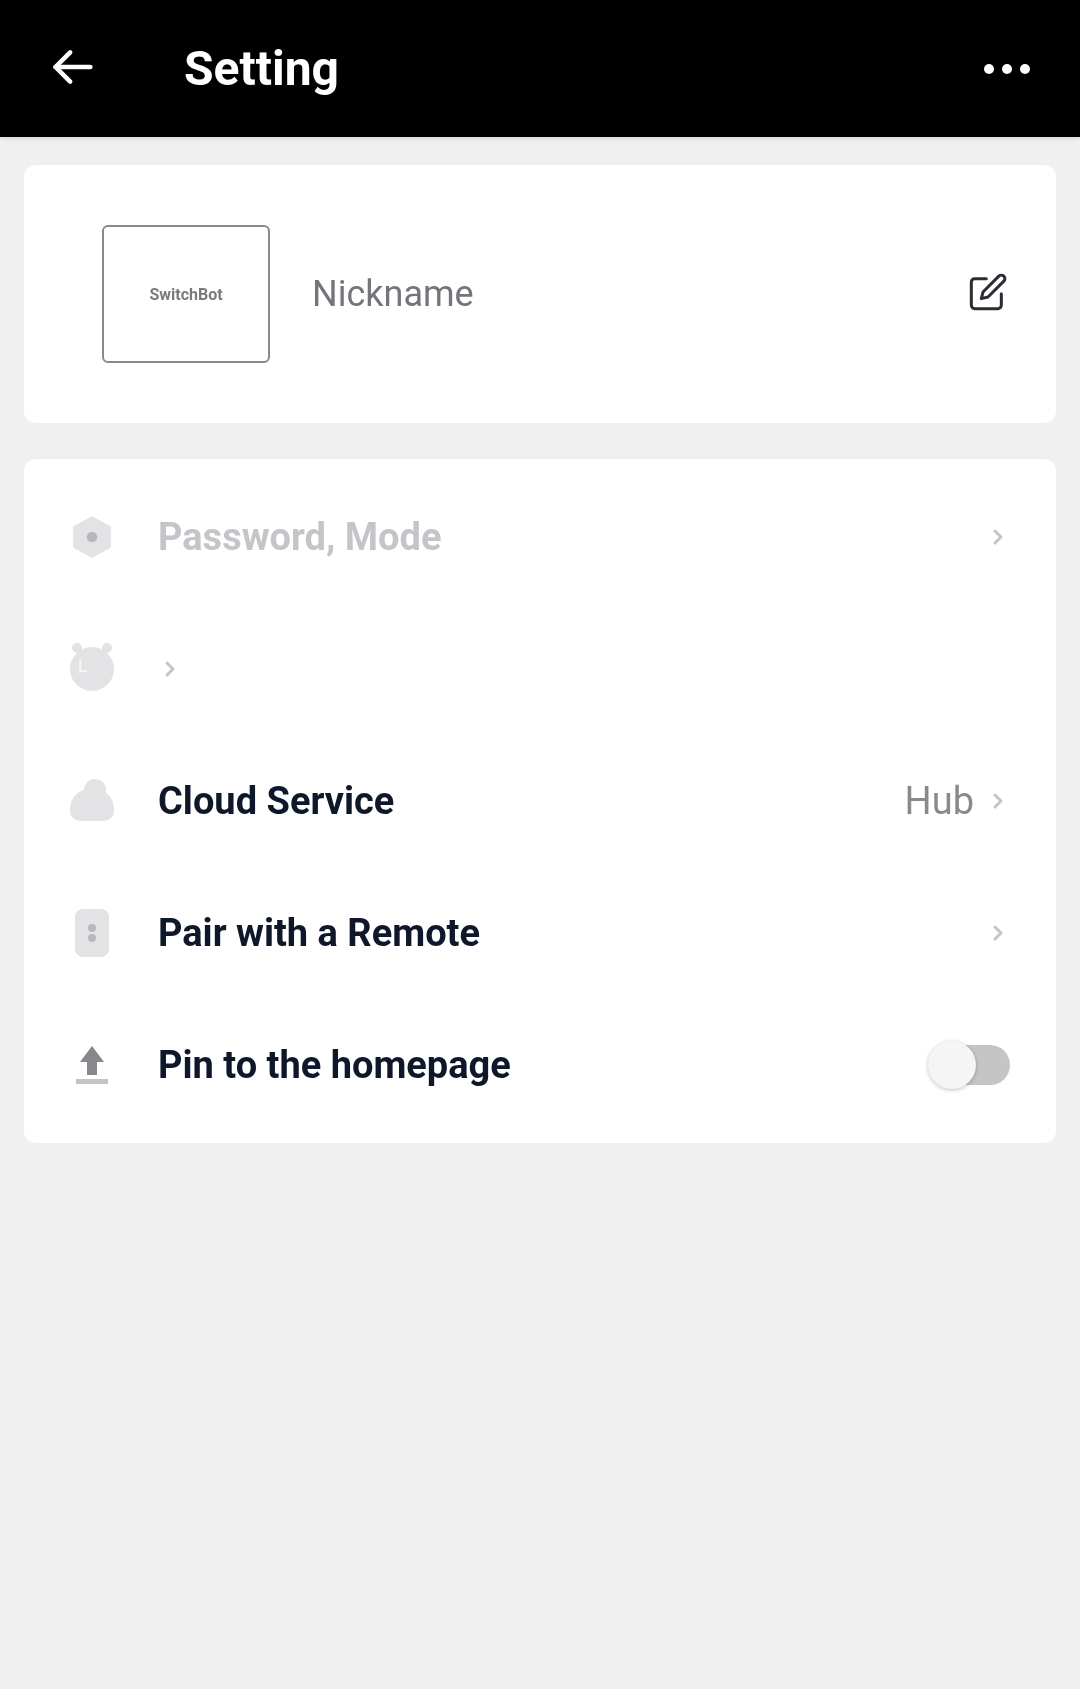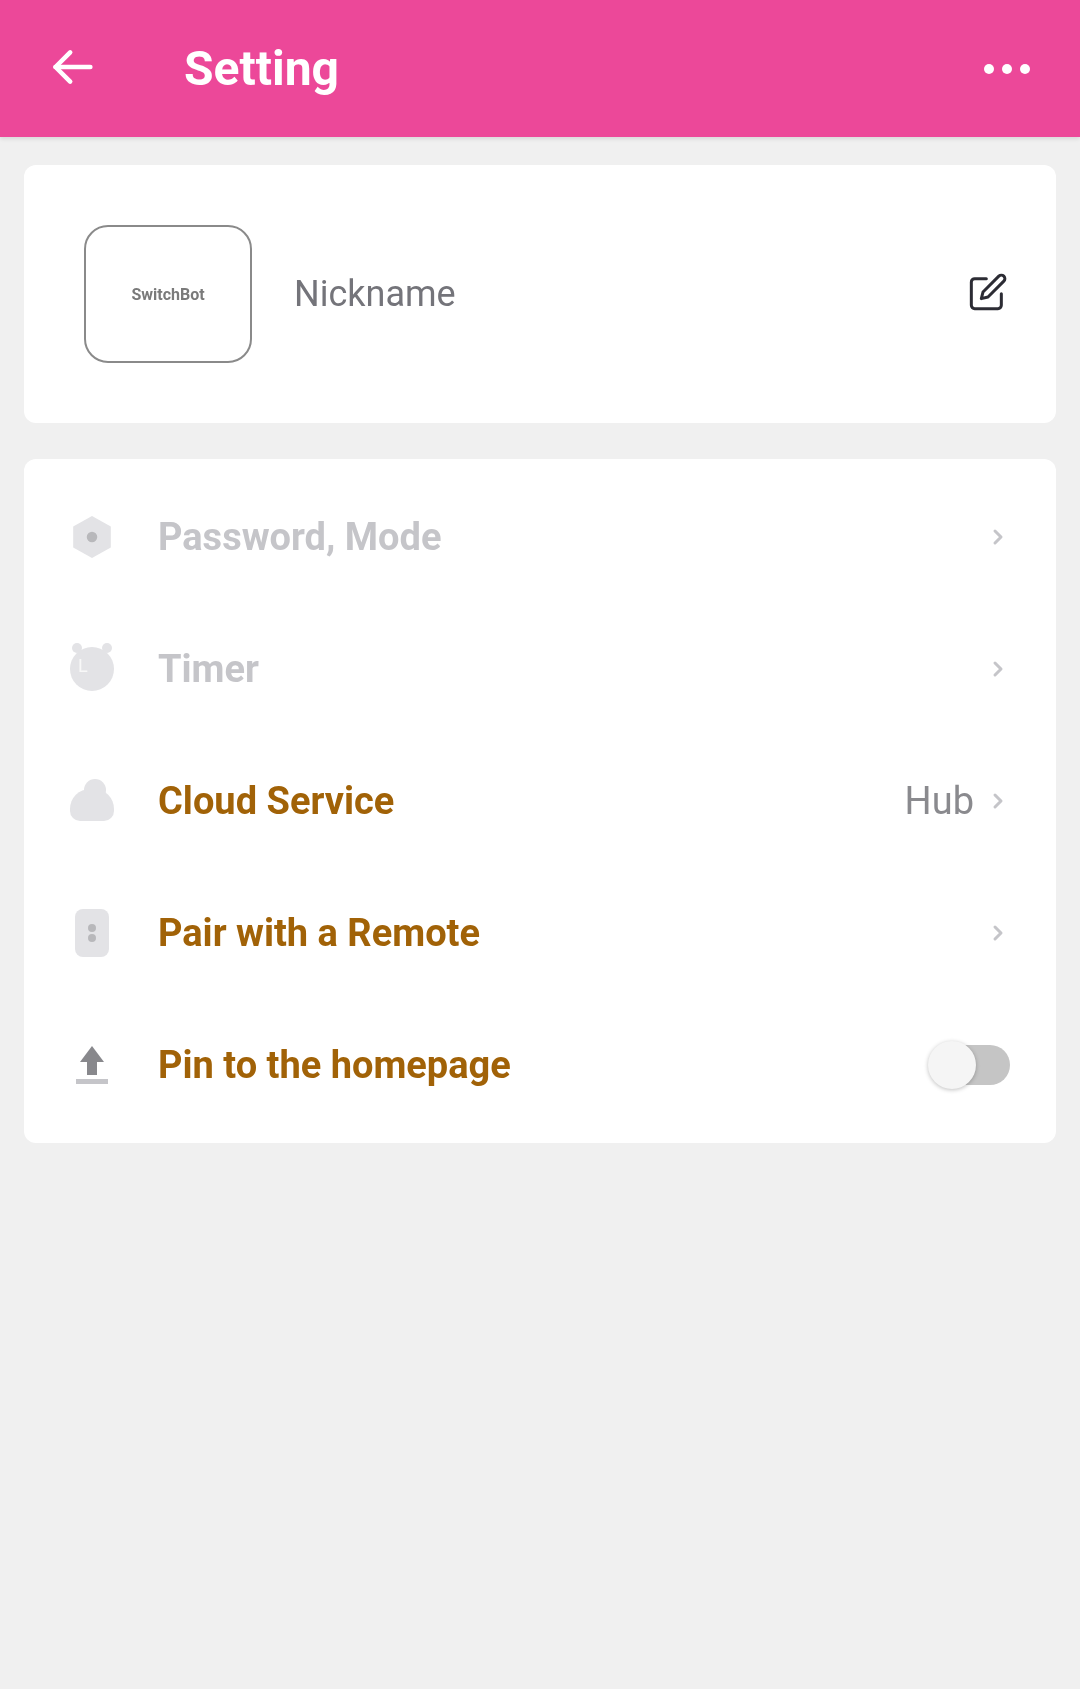--- a/index.html
+++ b/index.html
@@ -8,21 +8,21 @@
       box-sizing: border-box;
       font-family: -apple-system, BlinkMacSystemFont, 'Segoe UI', Roboto, Helvetica, Arial, sans-serif;
     }
     body {
       width: 1080px;
       height: 1689px;
       background: #f0f0f0;
       overflow: hidden;
     }
     .header {
-      background: #ec4899;
+      background: #000000;
       height: 137px;
       display: flex;
       align-items: center;
       padding: 0 50px;
       box-shadow: 0 2px 4px rgba(0,0,0,0.1);
     }
     .back-button {
       color: #fff;
       cursor: pointer;
     }
@@ -59,25 +59,26 @@
     .device-card {
       padding: 60px 40px 60px 60px;
       display: flex;
       align-items: center;
       gap: 42px;
     }
     .device-image {
       width: 168px;
       height: 138px;
       border: 2px solid #8a8a8a;
-      border-radius: 24px;
+      border-radius: 6px;
       display: flex;
       align-items: center;
       justify-content: center;
       flex-shrink: 0;
+      margin-left: 18px;
     }
     .device-image-text {
       font-size: 16px;
       font-weight: 700;
       color: #7a7a7a;
     }
     .device-info {
       flex: 1;
       display: flex;
       flex-direction: column;
@@ -111,21 +112,21 @@
       align-items: center;
       justify-content: center;
       flex-shrink: 0;
     }
     .item-label {
       font-size: 38px;
       font-weight: 700;
       flex: 1;
     }
     .item-label.enabled {
-      color: #a16207;
+      color: #0f172a;
     }
     .item-label.disabled {
       color: #c5c5c9;
     }
     .item-value {
       color: #8a8a8e;
       font-size: 38px;
       margin-right: 12px;
     }
     .chevron {
@@ -294,21 +295,20 @@
     </div>
 
     <div class="list-item">
       <div class="item-icon">
         <div class="clock-icon">
           <div class="clock-ear-left"></div>
           <div class="clock-ear-right"></div>
           <span class="clock-hand">L</span>
         </div>
       </div>
-      <div class="item-label disabled">Timer</div>
       <svg class="chevron" width="24" height="36" viewBox="0 0 24 24" fill="none" stroke="currentColor" stroke-width="3" stroke-linecap="round" stroke-linejoin="round">
         <polyline points="9 18 15 12 9 6"></polyline>
       </svg>
     </div>
 
     <div class="list-item">
       <div class="item-icon">
         <div class="cloud-icon"></div>
       </div>
       <div class="item-label enabled">Cloud Service</div>

